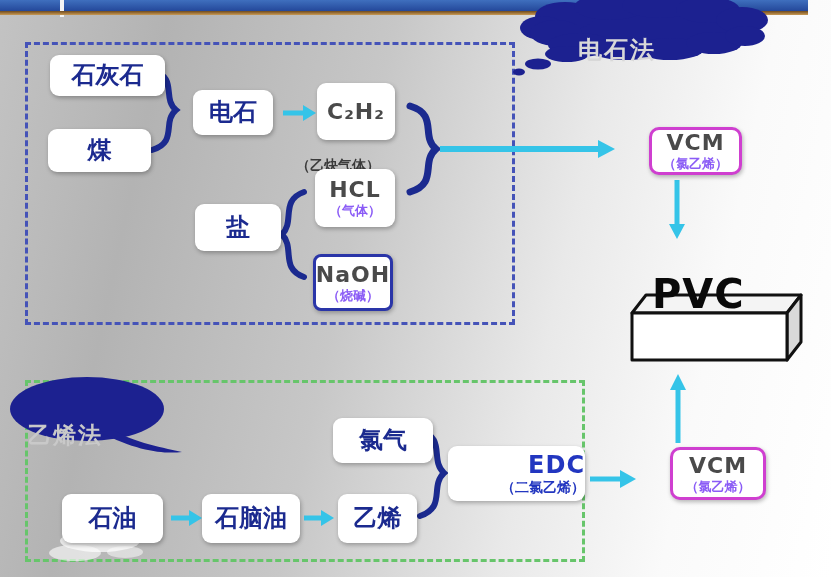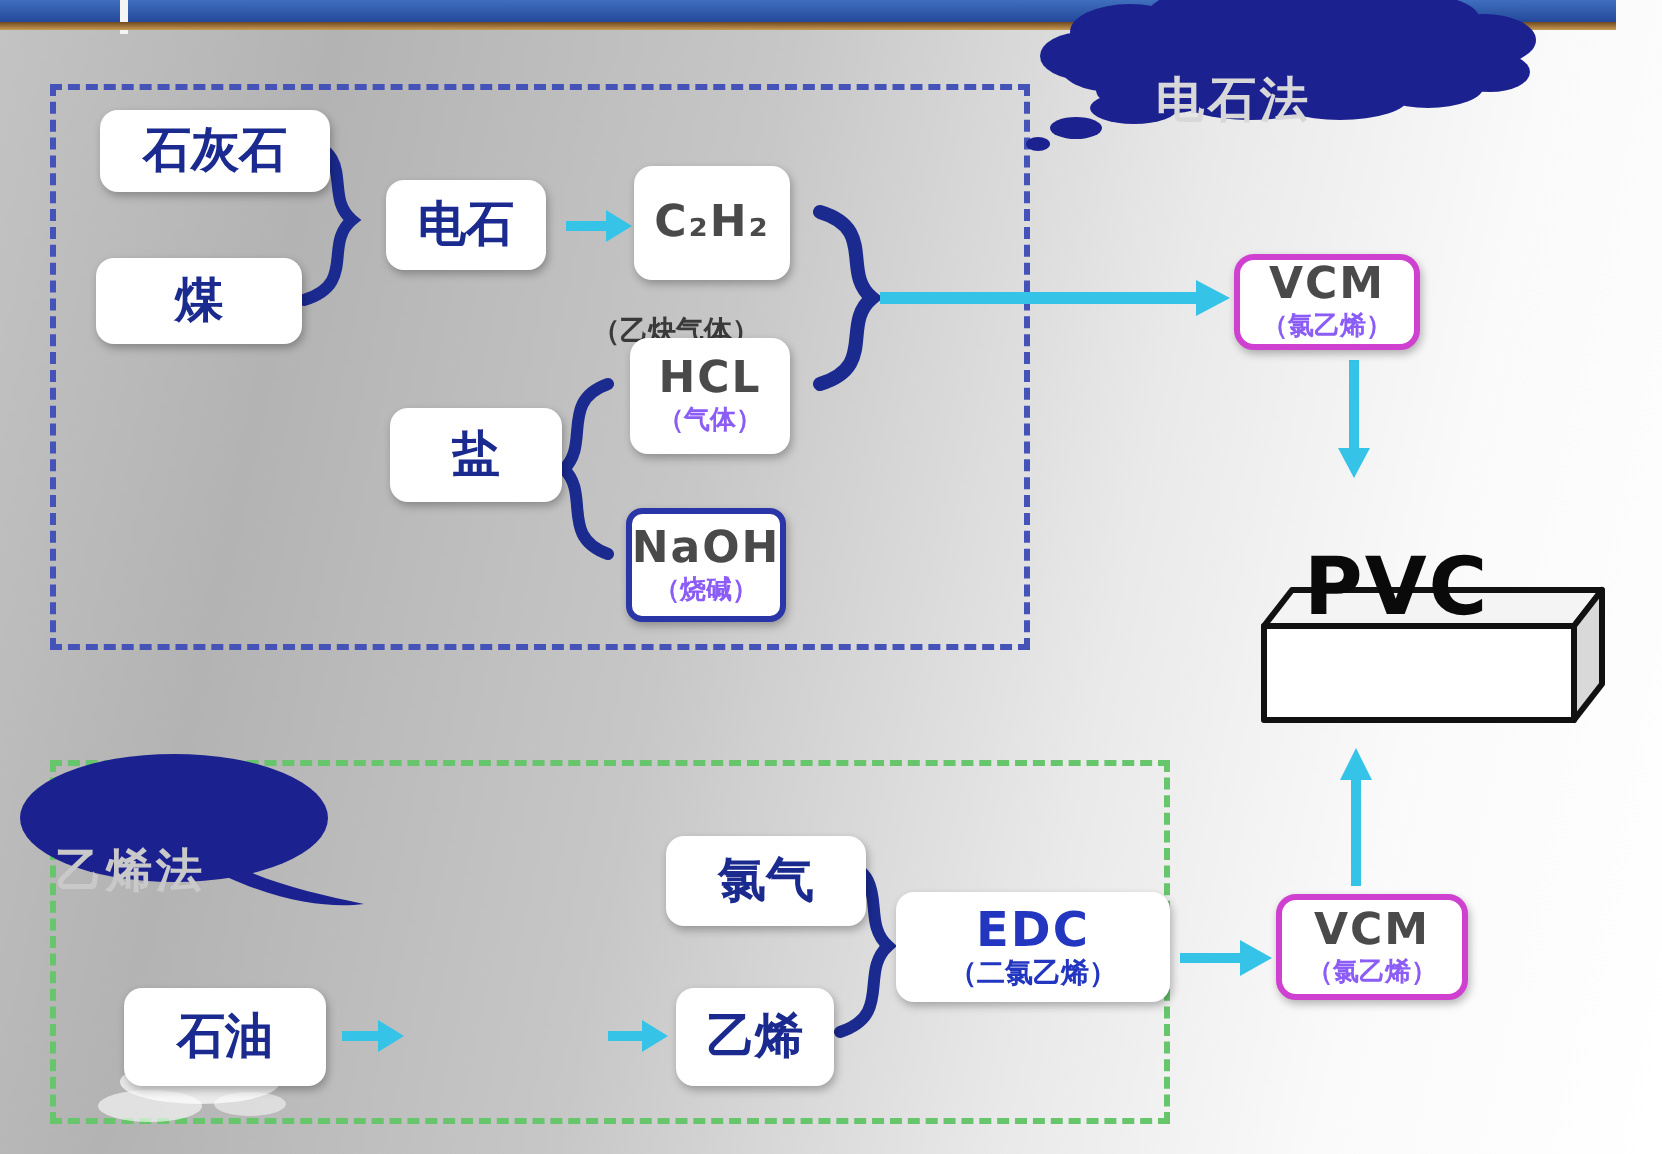--- a/index.html
+++ b/index.html
@@ -25,21 +25,21 @@
   .node{
     box-sizing:border-box;background:#ffffff;border-radius:9px;
     box-shadow:1px 2px 4px rgba(0,0,0,.28);
     display:flex;flex-direction:column;align-items:center;justify-content:center;
     z-index:3;line-height:1.05;
   }
   .node .main{font-weight:bold;font-size:24px;color:#1b2a8f;}
   .node .formula{font-weight:bold;font-size:22px;color:#4a4a4a;letter-spacing:1px;}
   .node .note{font-weight:bold;font-size:13px;color:#8b5cf6;margin-top:3px;}
   .node.border-navy{border:3px solid #2a35a8;border-radius:8px;}
-  .node.border-magenta{border:3px solid #cf3fd0;border-radius:10px;}
+  .node.border-magenta{border:3px solid #cf3fd0;border-radius:10px;margin-left:32px;}
   .free-label{z-index:3;font-weight:bold;text-align:left;margin-top:28px;}
   .lbl-acetylene{left:296px;top:129px;width:122px;font-size:14px;color:#3a3a3a;}
   .lbl-cloud{left:578px;top:6px;width:135px;font-size:24px;color:#d8d8d8;letter-spacing:2px;}
   .lbl-bubble{left:28px;top:392px;width:118px;font-size:23px;color:#c9c9c9;letter-spacing:2px;}
   .lbl-pvc{left:652px;top:243px;width:118px;font-size:40px;font-weight:800;color:#0a0a0a;letter-spacing:1px;}
   .edc-main{font-weight:bold;font-size:24px;color:#2236c0;letter-spacing:1px;}
   .edc-note{font-weight:bold;font-size:14px;color:#2236c0;margin-top:2px;}
 </style>
 </head>
 <body>
@@ -166,24 +166,27 @@
     <span class="formula">VCM</span>
     <span class="note">（氯乙烯）</span>
   </div>
 
   <div class="abs node" style="left:333px;top:404px;width:100px;height:45px;margin-top:14px;">
     <span class="main">氯气</span>
   </div>
   <div class="abs node" style="left:62px;top:494px;width:101px;height:49px;">
     <span class="main">石油</span>
   </div>
+  <div class="abs node" style="left:202px;top:494px;width:98px;height:49px;">
+    <span class="main">石脑油</span>
+  </div>
   <div class="abs node" style="left:338px;top:494px;width:79px;height:49px;">
     <span class="main">乙烯</span>
   </div>
-  <div class="abs node" style="left:448px;top:446px;width:137px;height:55px;">
+  <div class="abs node" style="left:448px;top:446px;width:137px;height:55px;align-items:flex-end;">
     <span class="edc-main">EDC</span>
     <span class="edc-note">（二氯乙烯）</span>
   </div>
   <div class="abs node border-magenta" style="left:638px;top:447px;width:96px;height:53px;">
     <span class="formula">VCM</span>
     <span class="note">（氯乙烯）</span>
   </div>
 
 </div>
 

